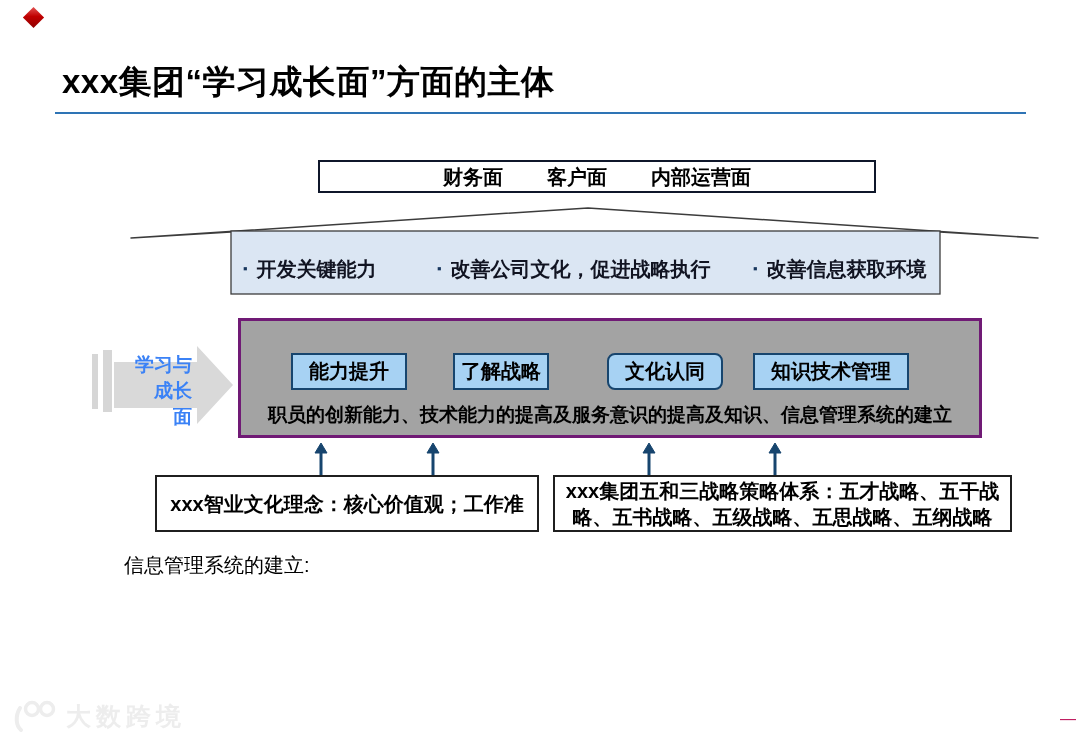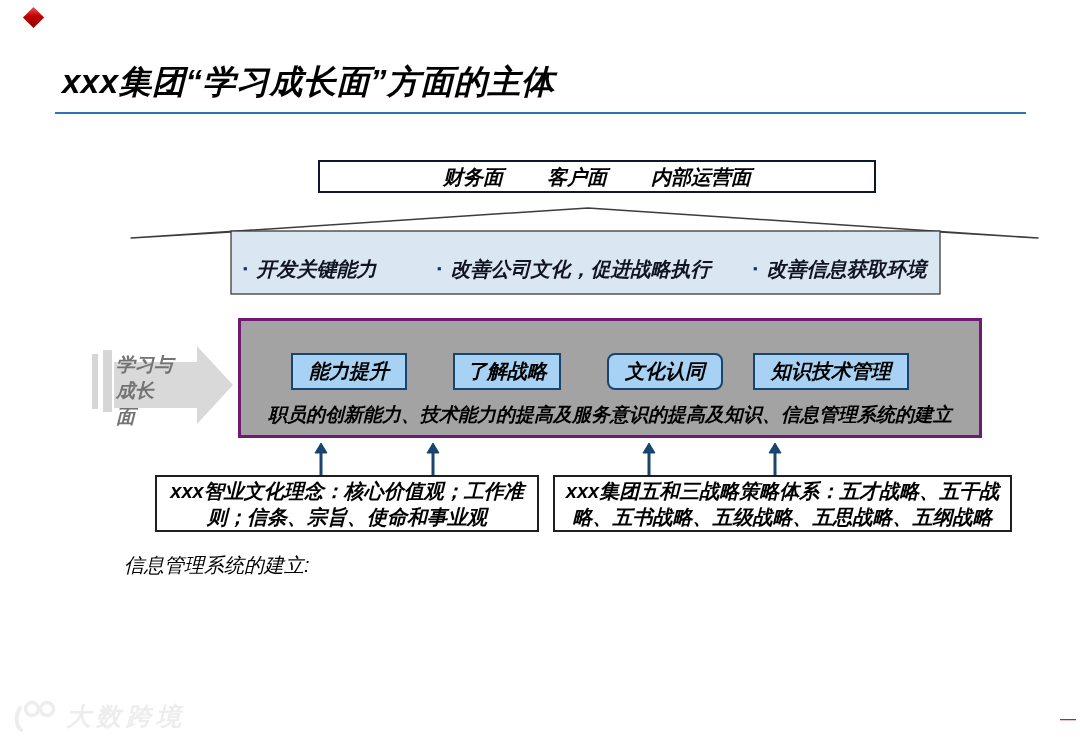--- a/index.html
+++ b/index.html
@@ -1,18 +1,18 @@
 <!DOCTYPE html>
 <html><head>
 <meta charset="utf-8">
 <style>
   html,body{margin:0;padding:0;background:#fff;}
   .slide{
     position:relative;width:1080px;height:748px;background:#ffffff;overflow:hidden;
-    font-family:"Liberation Sans","DejaVu Sans",sans-serif;color:#000;font-style:italic;
+    font-family:"Liberation Sans","DejaVu Sans",sans-serif;color:#000;
   }
   
   .logo-diamond{
     position:absolute;left:26px;top:10px;width:15px;height:15px;
     background:linear-gradient(135deg,#e25353 0%,#c00000 45%,#8f0000 100%);
     transform:rotate(45deg);
   }
   
   .page-title{
     position:absolute;left:62px;top:60px;font-size:33px;font-weight:bold;
@@ -33,36 +33,36 @@
   .shape-layer{position:absolute;left:0;top:0;width:1080px;height:748px;}
   
   .banner-bullet{
     position:absolute;top:256px;font-size:20px;font-weight:bold;color:#111422;
     white-space:nowrap;
   }
   .bullet-sq{font-size:13px;color:#17365d;margin-right:9px;vertical-align:3px;}
   .bb1{left:243px;} .bb2{left:437px;} .bb3{left:753px;}
   
   .side-label{
-    position:absolute;left:116px;top:352px;width:88px;text-align:left;
-    font-size:19px;font-weight:bold;line-height:26px;color:#737373;
+    position:absolute;left:104px;top:352px;width:88px;text-align:right;
+    font-size:19px;font-weight:bold;line-height:26px;color:#3b82f6;
   }
   
   .main-panel{
     position:absolute;left:238px;top:318px;width:744px;height:120px;
     background:#a3a3a3;border:3px solid #701a75;box-sizing:border-box;
   }
   .chip{
     position:absolute;top:32px;height:37px;box-sizing:border-box;
     background:#a7d2f3;border:2px solid #17456e;
     display:flex;align-items:center;justify-content:center;
     font-size:20px;font-weight:bold;white-space:nowrap;
   }
   .chip1{left:50px;width:116px;}
-  .chip2{left:212px;width:108px;}
+  .chip2{left:212px;width:96px;}
   .chip3{left:366px;width:116px;border-radius:8px;}
   .chip4{left:512px;width:156px;}
   .panel-desc{
     position:absolute;left:0;right:0;bottom:7px;text-align:center;
     font-size:19px;font-weight:bold;white-space:nowrap;
   }
   
   .source-box{
     position:absolute;top:475px;border:2px solid #1f1f1f;box-sizing:border-box;
     background:#fff;display:flex;flex-direction:column;align-items:center;justify-content:center;
@@ -150,21 +150,20 @@
   <div class="main-panel">
     <div class="chip chip1">能力提升</div>
     <div class="chip chip2">了解战略</div>
     <div class="chip chip3">文化认同</div>
     <div class="chip chip4">知识技术管理</div>
     <div class="panel-desc">职员的创新能力、技术能力的提高及服务意识的提高及知识、信息管理系统的建立</div>
   </div>
 
   <div class="source-box src-left">
     <div>xxx智业文化理念：核心价值观；工作准</div>
-    <div>则；信条、宗旨、使命和事业观</div>
   </div>
   <div class="source-box src-right">
     <div>xxx集团五和三战略策略体系：五才战略、五干战</div>
     <div>略、五书战略、五级战略、五思战略、五纲战略</div>
   </div>
 
   <div class="strategy-heading">信息管理系统的建立:</div>
 
   <div class="watermark">
     <svg width="46" height="36" viewBox="0 0 46 36">

